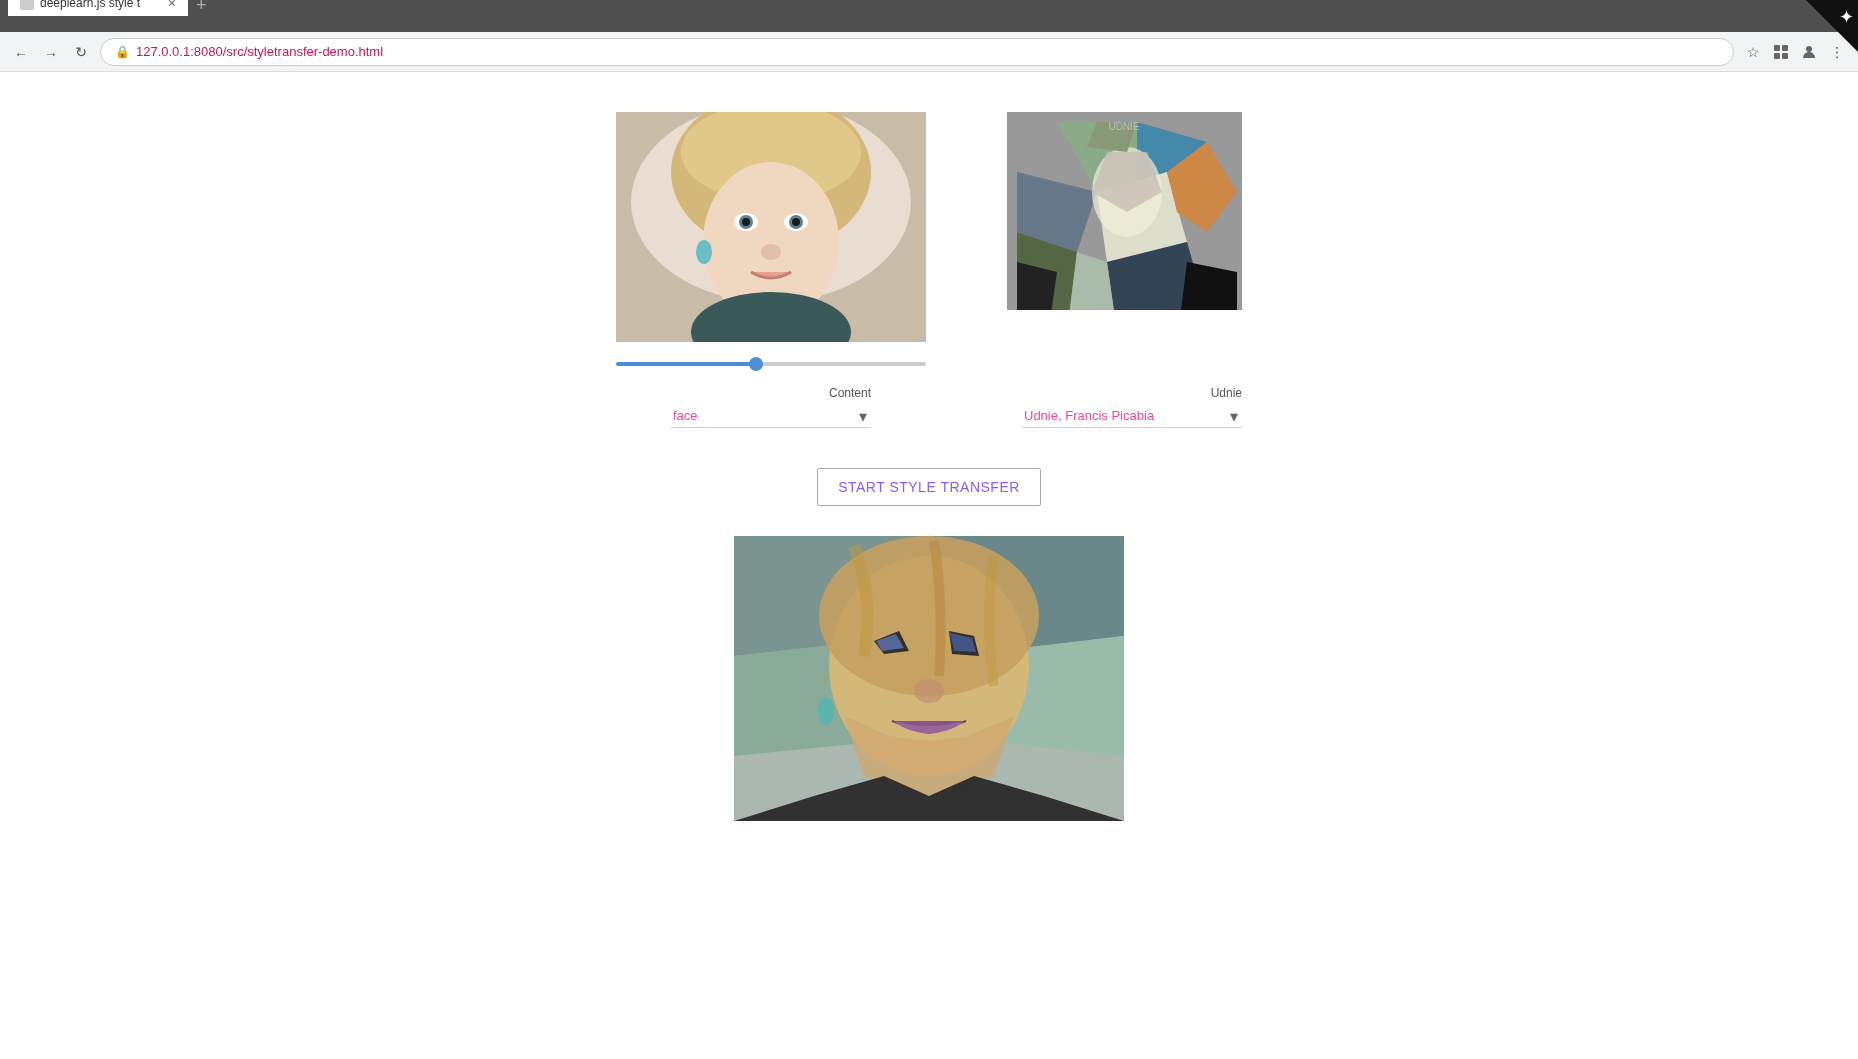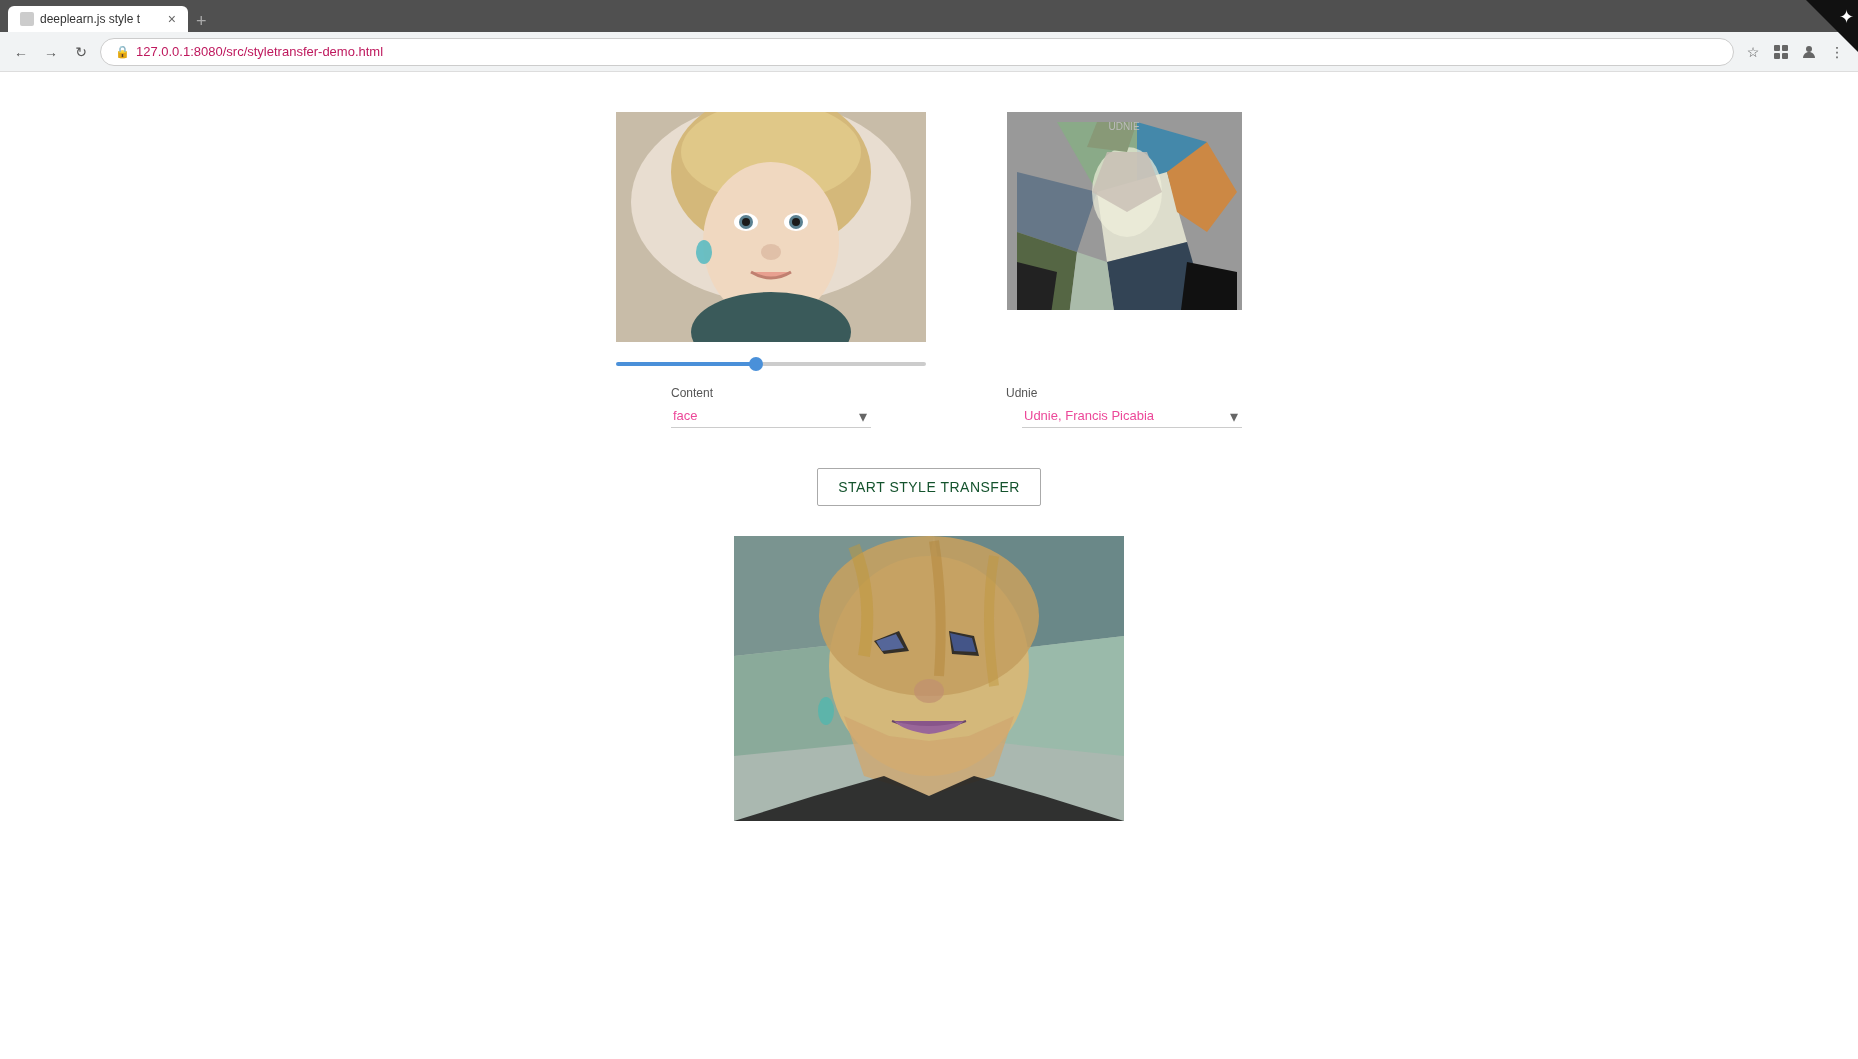--- a/index.html
+++ b/index.html
@@ -7,21 +7,21 @@
     body {
       font-family: Arial, sans-serif;
       background: #fff;
       color: #333;
     }
     .tab-bar {
       background: #505050;
       height: 32px;
       display: flex;
       align-items: flex-end;
-      padding: 0 8px;
+      padding: 16px 8px;
       position: relative;
     }
     .tab {
       background: #fff;
       height: 26px;
       border-radius: 6px 6px 0 0;
       display: flex;
       align-items: center;
       padding: 0 12px;
       font-size: 12px;
@@ -162,20 +162,21 @@
       border-radius: 50%;
       background: #4a90d9;
       cursor: pointer;
     }
 
     
     .dropdown-section {
       display: flex;
       flex-direction: column;
       gap: 4px;
+      align-items: flex-end;
     }
 
     .dropdown-label {
       font-size: 12px;
       color: #555;
     }
 
     .dropdown-select {
       border: none;
       border-bottom: 1px solid #ccc;
@@ -207,21 +208,21 @@
     }
 
     
     .start-btn {
       margin: 20px 0 30px;
       padding: 10px 20px;
       background: #fff;
       border: 1px solid #aaa;
       border-radius: 2px;
       font-size: 14px;
-      color: #14532d;
+      color: #8b5cf6;
       cursor: pointer;
       letter-spacing: 0.5px;
     }
   </style>
 </head>
 <body>
 
 <div>
 
   <div class="tab-bar">

